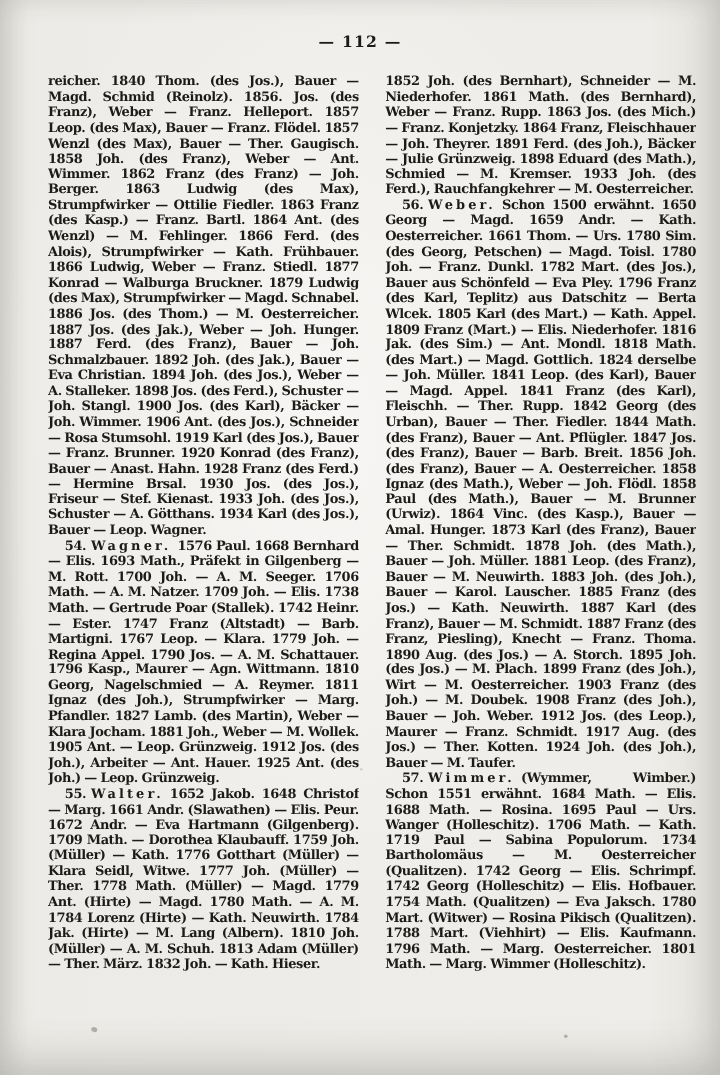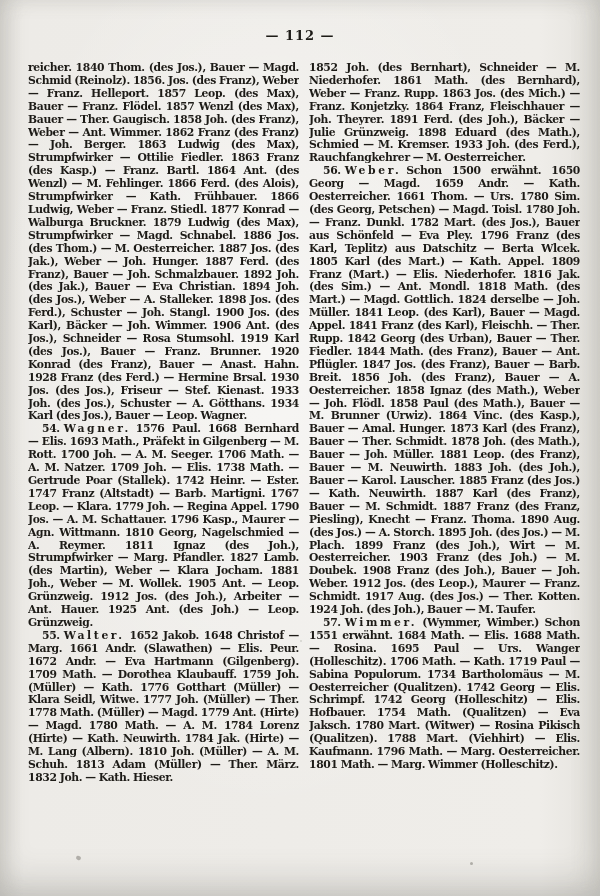--- a/index.html
+++ b/index.html
@@ -53,20 +53,21 @@
     width: 552px;
     height: 828px;
     display: flex;
     gap: 10px;
     overflow: hidden;
   }
   .col {
     width: 271px;
     height: 100%;
     overflow: hidden;
+    margin-left: 12px;
   }
   .para {
     margin: 0;
     font-size: 10.8px;
     font-weight: 700;
     line-height: 12.9px;
     letter-spacing: -0.35px;
     word-spacing: -0.4px;
     text-align: justify;
     text-rendering: optimizeLegibility;

